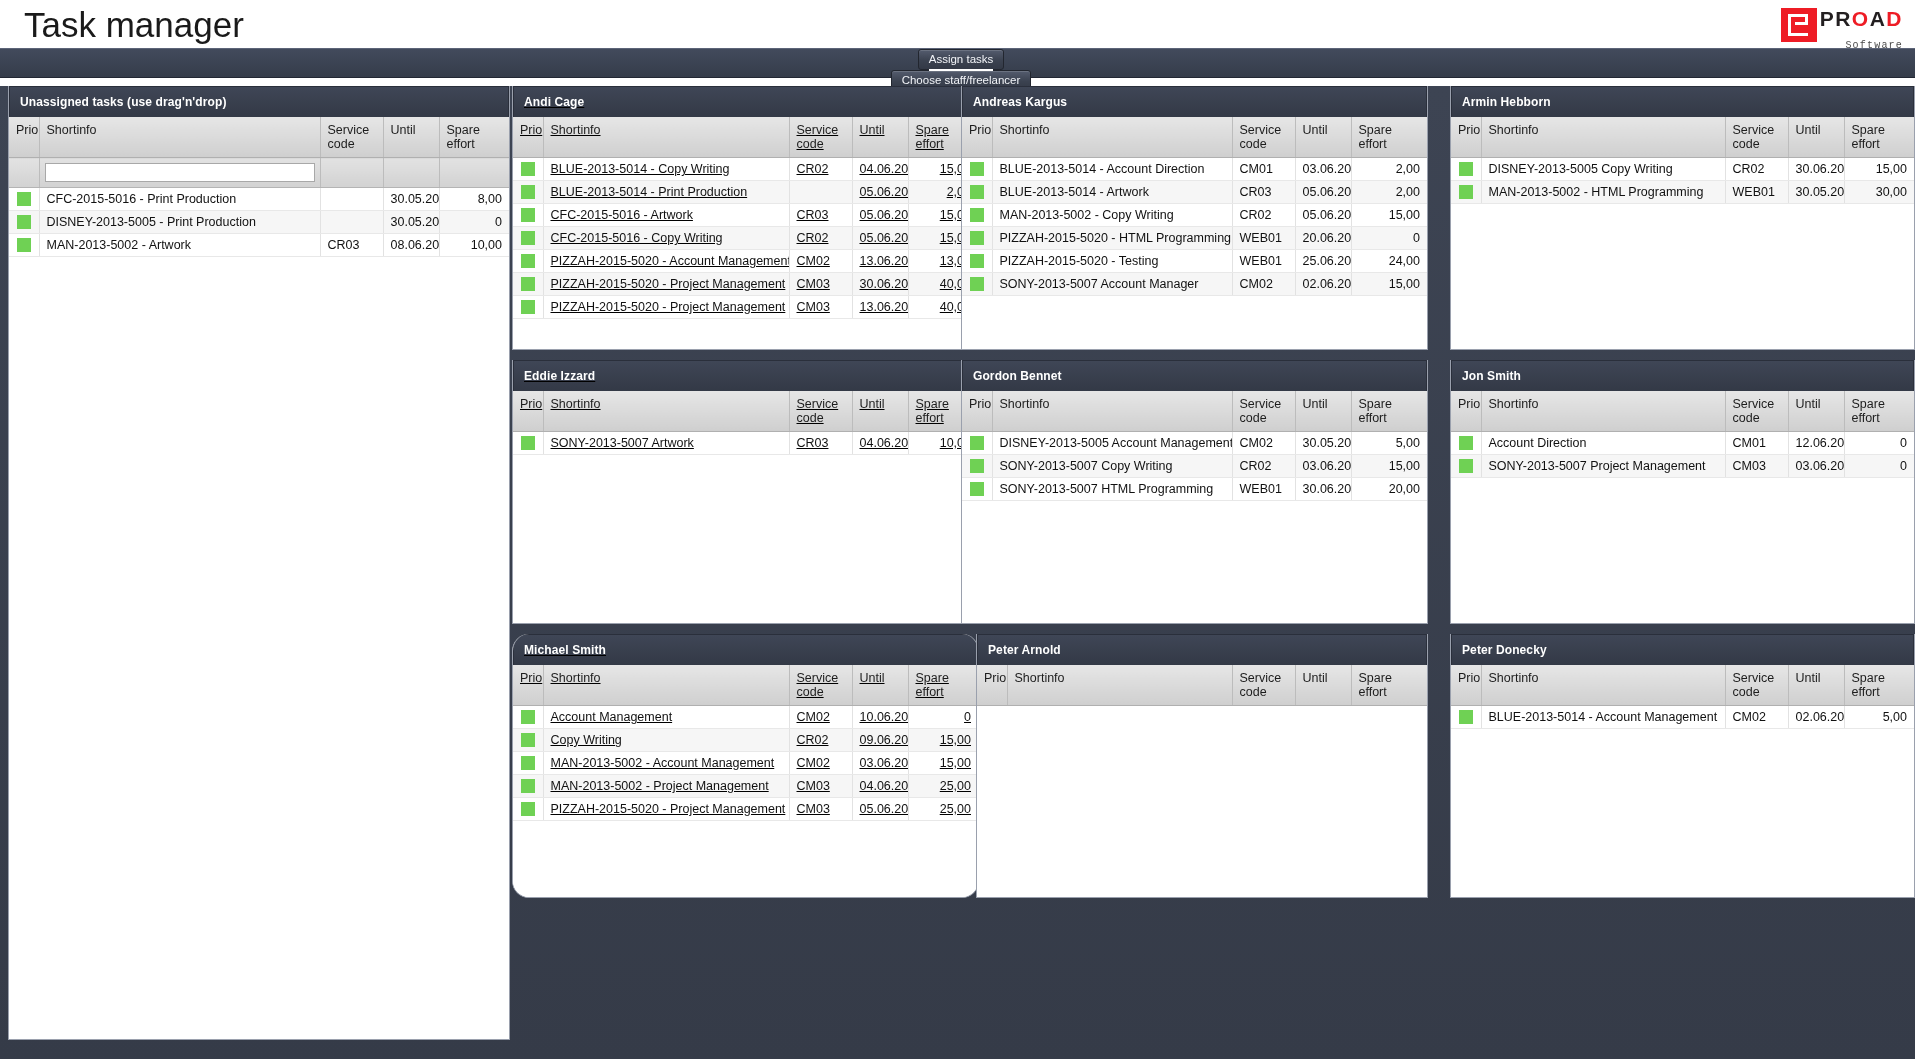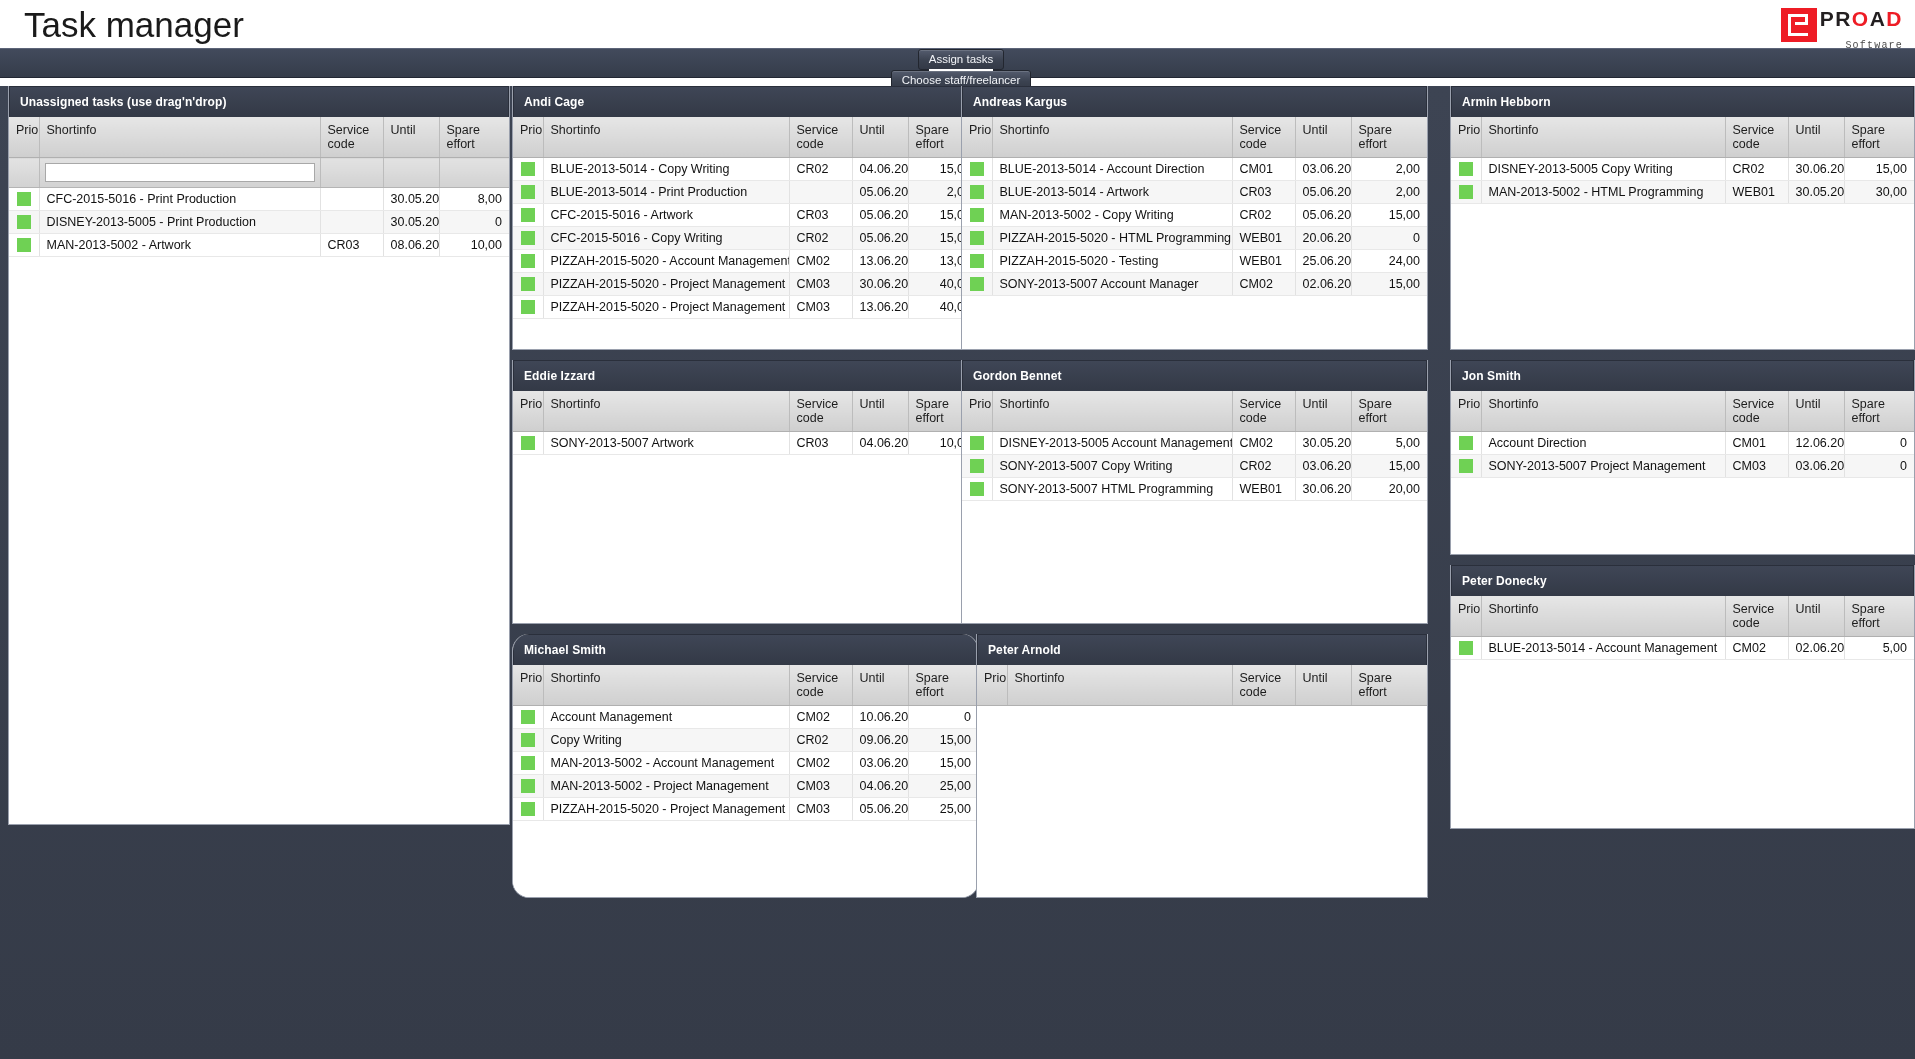--- a/index.html
+++ b/index.html
@@ -143,21 +143,21 @@
     background: #3b4252;
     background: linear-gradient(to bottom, #3d4453 0%, #353b48 100%);
     padding: 0;
   }
   .col {
     position: absolute;
     top: 0;
     bottom: 0;
   }
   .col-left   { left: 8px;    width: 502px; }
-  .col-1      { left: 512px;  width: 467px; }
+  .col-1      { left: 512px;  width: 467px; text-decoration: underline; }
   .col-2      { left: 961px;  width: 467px; }
   .col-3      { left: 1450px; width: 465px; }
 
   .panel {
     background: #ffffff;
     border: 1px solid #9aa0ad;
     border-top: none;
     box-sizing: border-box;
     margin-bottom: 10px;
     display: flex;
@@ -286,21 +286,21 @@
       <span class="lbl">9</span>
     </div>
     <div class="tb-btn">
       <span class="lbl">Show all</span>
     </div>
   </div>
 
 <div class="board">
 
   <div class="col col-left">
-    <div class="panel" style="height:739px;">
+    <div class="panel" style="height:954px;">
       <div class="panel-hdr">Unassigned tasks (use drag'n'drop)</div>
       <table class="grid">
         <colgroup>
             <col class="w-prio">
             <col>
             <col class="w-code">
             <col class="w-until">
             <col class="w-spare">
           </colgroup>
         <thead>
@@ -689,21 +689,21 @@
               <td>MAN-2013-5002 - HTML Programming</td>
               <td>WEB01</td>
               <td>30.05.2015</td>
               <td class="right">30,00</td>
             </tr>
           </tbody>
       </table>
       <div class="filler"></div>
     </div>
 
-    <div class="panel" style="height:195px;">
+    <div class="panel" style="height:264px;">
       <div class="panel-hdr">Jon Smith</div>
       <table class="grid">
         <colgroup>
             <col class="w-prio">
             <col>
             <col class="w-code">
             <col class="w-until">
             <col class="w-spare">
           </colgroup>
         <thead>

